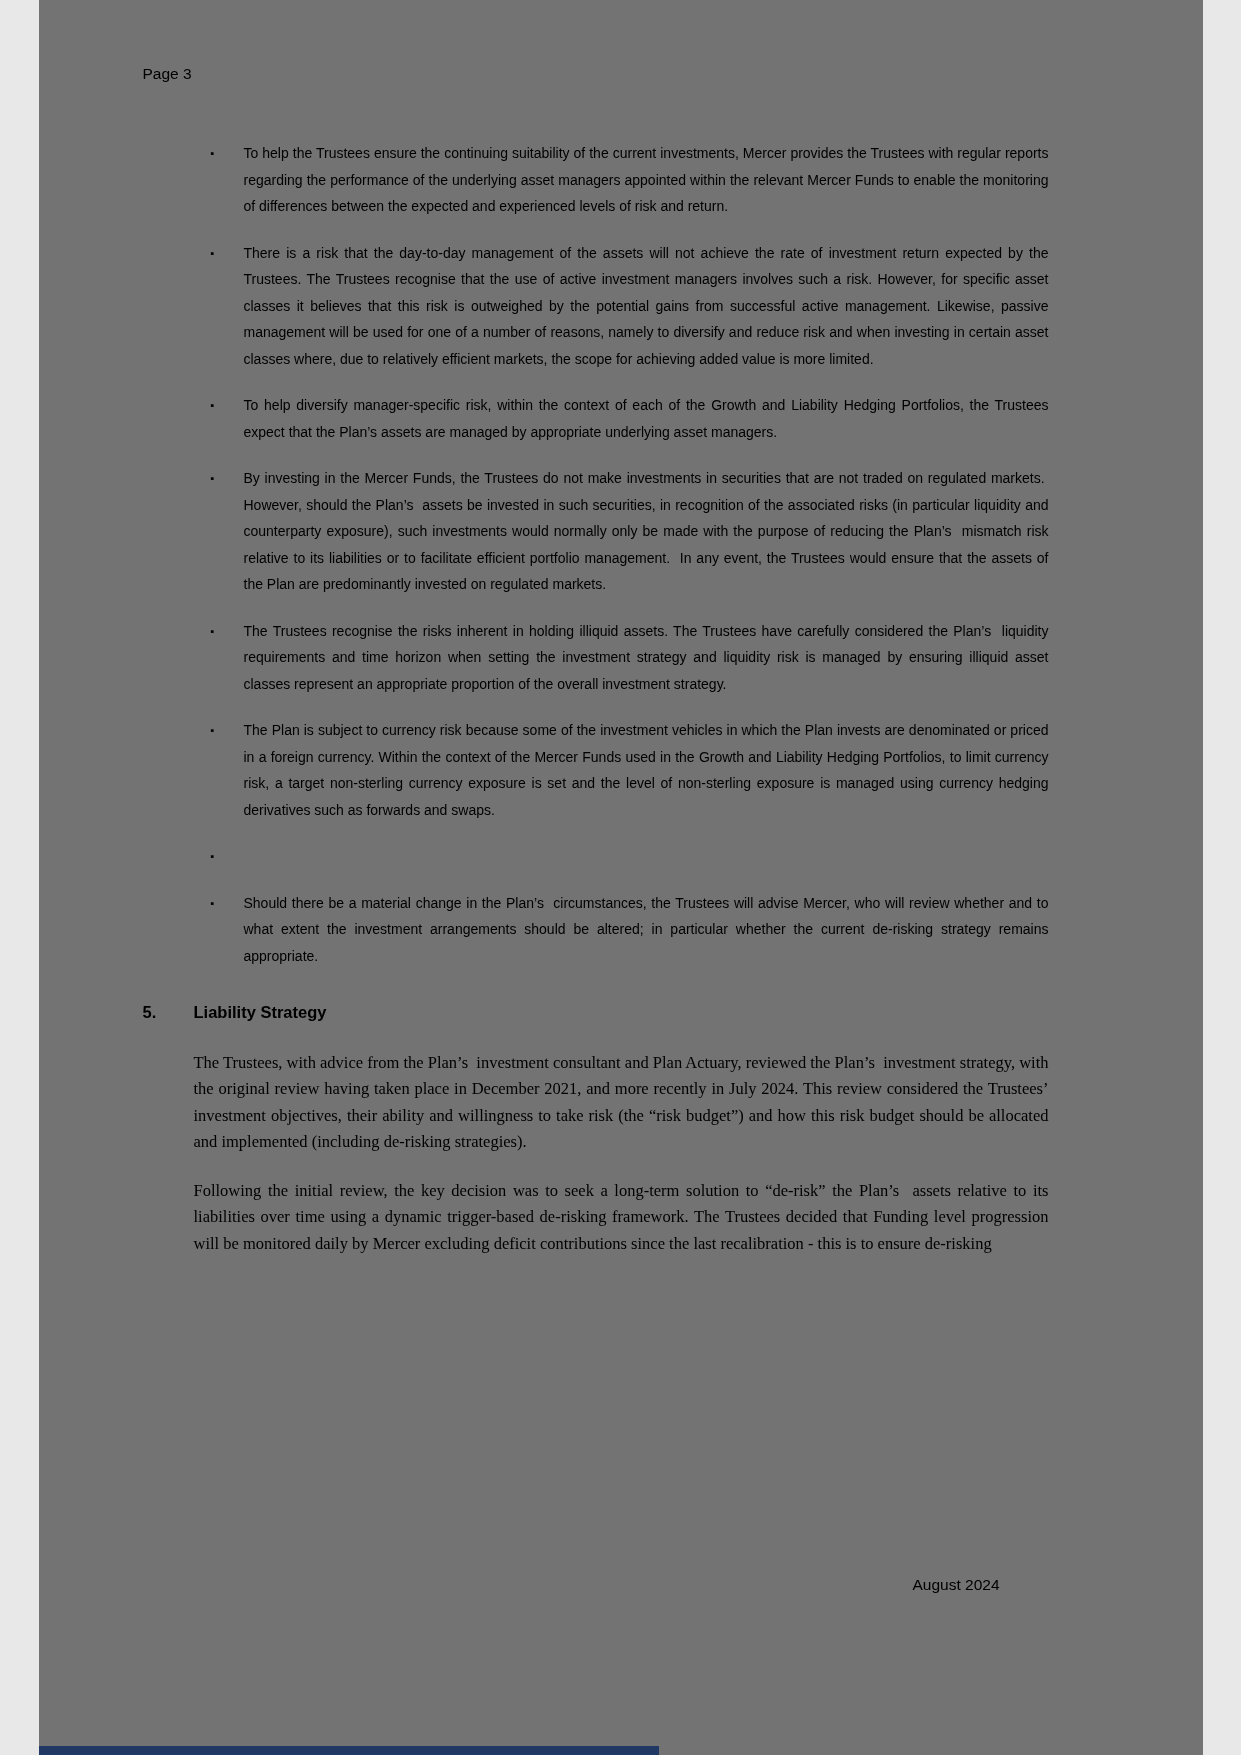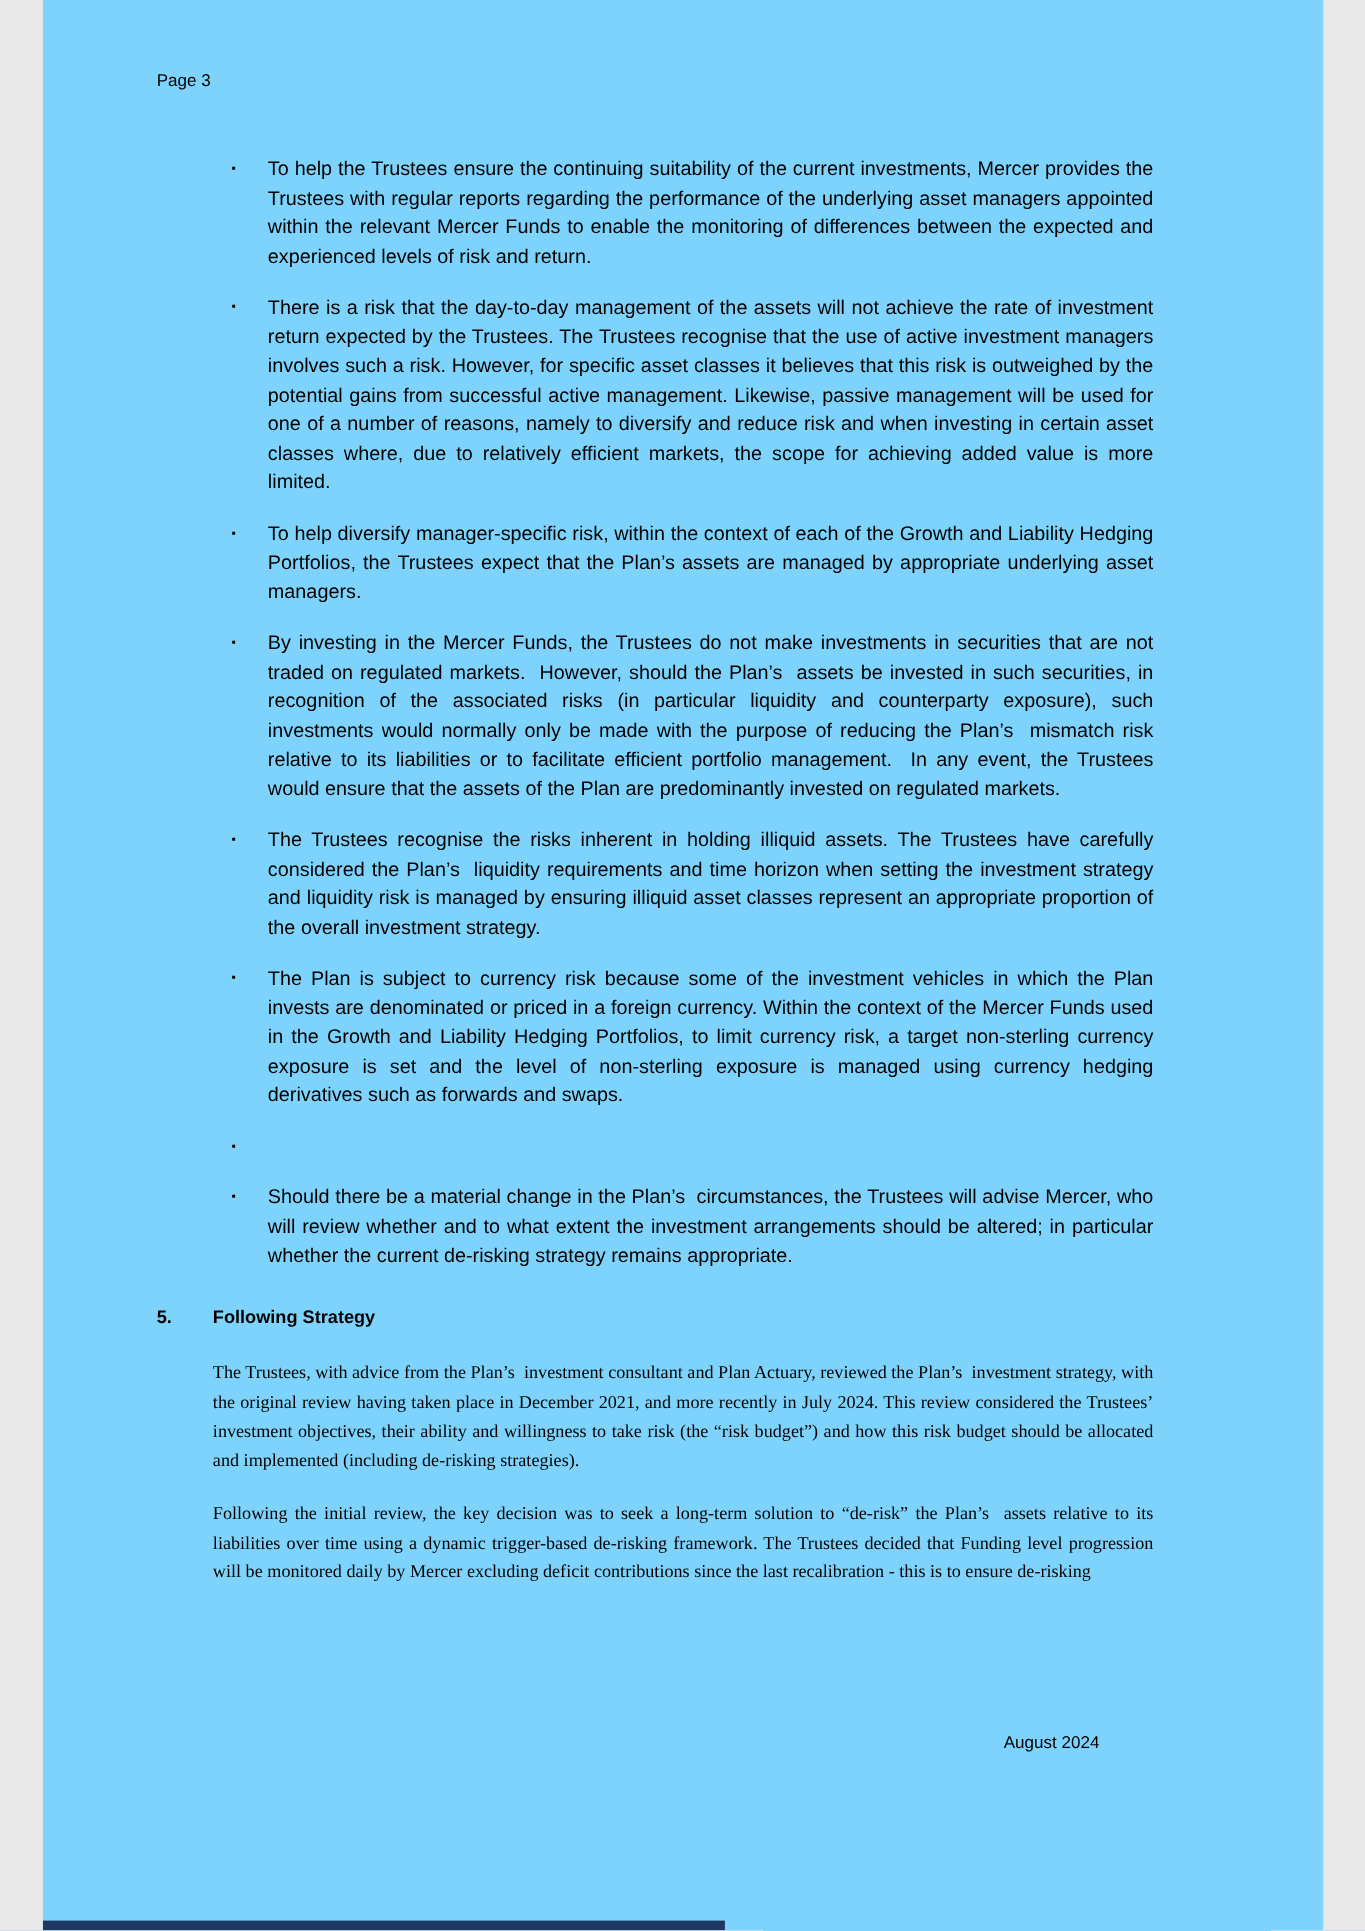--- a/index.html
+++ b/index.html
@@ -2,21 +2,21 @@
 <html><head>
 <meta charset="utf-8">
 <style>
   * { box-sizing: border-box; }
   html, body { margin: 0; padding: 0; background: #e8e8e8; }
   .page {
     position: relative;
     width: 1164px;
     height: 1755px;
     margin: 0 auto;
-    background: #7dd3fc;
+    background: #737373;
     font-family: "Liberation Sans", sans-serif;
     color: #000000;
     overflow: hidden;
   }
   .page-label {
     position: absolute;
     left: 104px;
     top: 64px;
     font-size: 15.5px;
     line-height: 20px;
@@ -33,21 +33,21 @@
   }
   .bullet .marker {
     width: 101px;
     flex: 0 0 101px;
     padding-left: 68px;
     font-size: 11px;
     line-height: 26.5px;
   }
   .bullet .btext {
     flex: 1 1 auto;
-    font-size: 18px;
+    font-size: 14px;
     line-height: 26.5px;
     text-align: justify;
   }
   .section-heading {
     display: flex;
     margin-top: 30px;
     margin-bottom: 24px;
     font-weight: bold;
     font-size: 16.5px;
     line-height: 26.5px;
@@ -123,21 +123,21 @@
       <span class="marker">▪</span>
     </div>
 
     <div class="bullet">
       <span class="marker">▪</span>
       <span class="btext">Should there be a material change in the Plan’s&nbsp; circumstances, the Trustees will advise Mercer, who will review whether and to what extent the investment arrangements should be altered; in particular whether the current de-risking strategy remains appropriate.</span>
     </div>
 
     <div class="section-heading">
       <span class="num">5.</span>
-      <span class="title">Following Strategy</span>
+      <span class="title">Liability Strategy</span>
     </div>
 
     <div class="para">The Trustees, with advice from the Plan’s&nbsp; investment consultant and Plan Actuary, reviewed the Plan’s&nbsp; investment strategy, with the original review having taken place in December 2021, and more recently in July 2024. This review considered the Trustees’ investment objectives, their ability and willingness to take risk (the “risk budget”) and how this risk budget should be allocated and implemented (including de-risking strategies).</div>
 
     <div class="para">Following the initial review, the key decision was to seek a long-term solution to “de-risk” the Plan’s&nbsp; assets relative to its liabilities over time using a dynamic trigger-based de-risking framework. The Trustees decided that Funding level progression will be monitored daily by Mercer excluding deficit contributions since the last recalibration - this is to ensure de-risking</div>
 
   </div>
 
   <div class="footer-date">August 2024</div>
 

